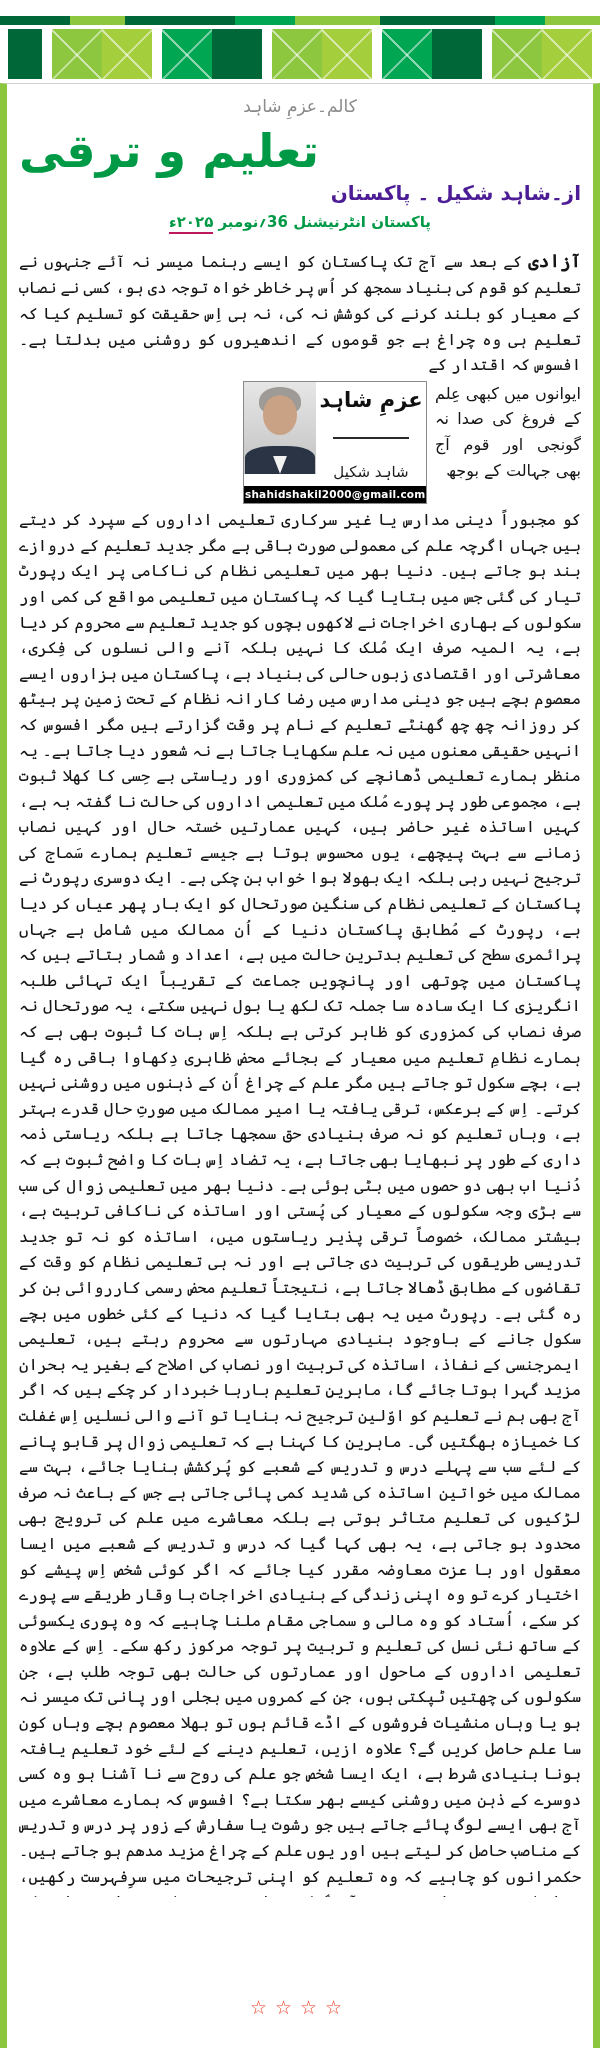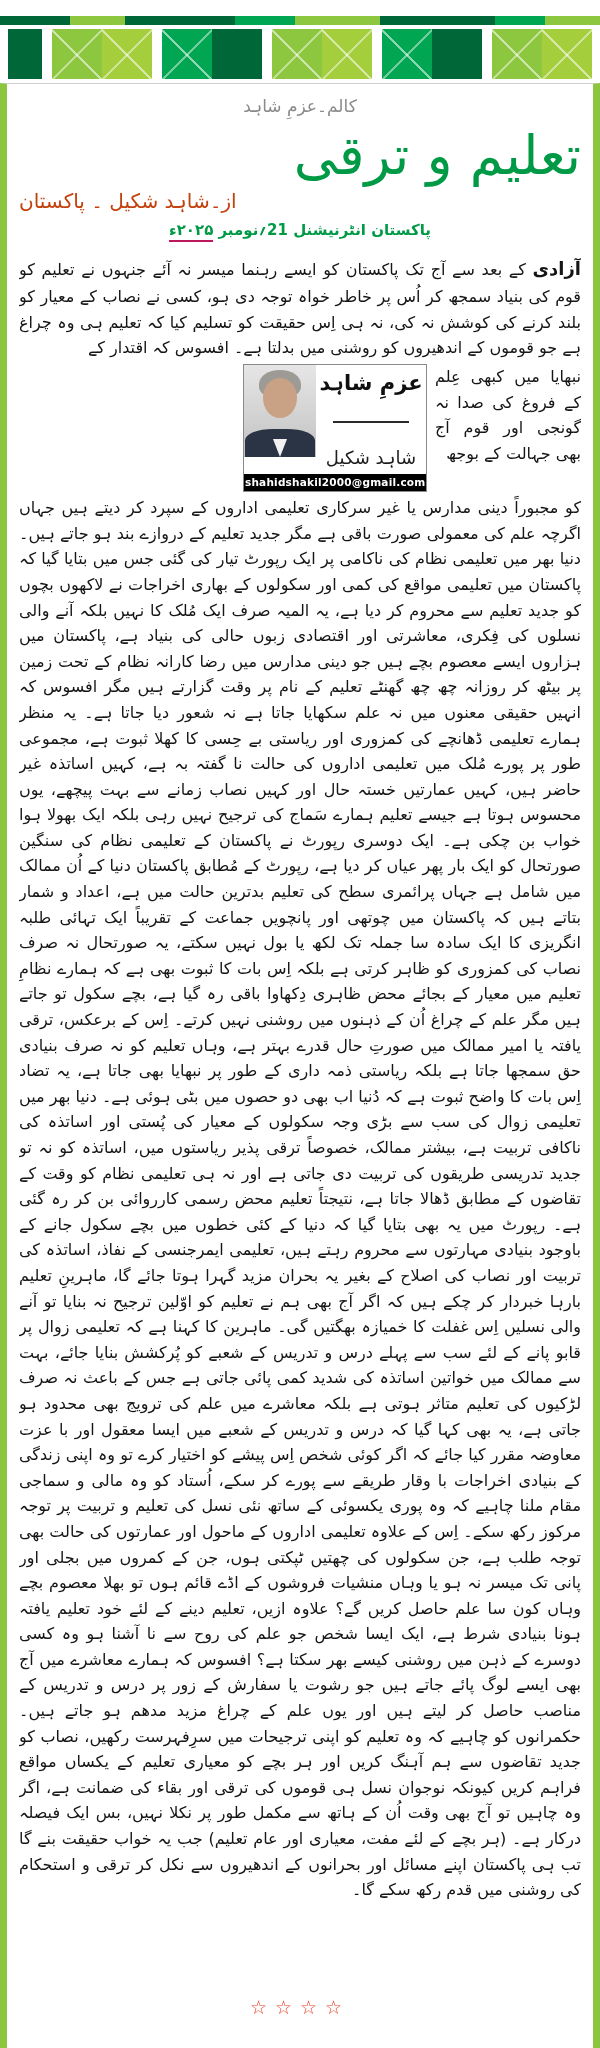--- a/index.html
+++ b/index.html
@@ -15,44 +15,44 @@
      background:linear-gradient(45deg,transparent 47%,rgba(255,255,255,.55) 48%,rgba(255,255,255,.55) 50%,transparent 51%),
                 linear-gradient(-45deg,transparent 47%,rgba(255,255,255,.45) 48%,rgba(255,255,255,.45) 50%,transparent 51%);}
   .c-dark{background:#006838;}
   .c-mid{background:#00A651;}
   .c-light{background:#8DC63F;}
   .c-lighter{background:#A5CE3D;}
   
   .content{border-left:7px solid #8CC63F;border-right:7px solid #8CC63F;border-top:1px solid #cfcfcf;
            height:1981px;box-sizing:border-box;padding:0 12px;position:relative;background:#fff;}
   .column-label{text-align:center;color:#8a8a8a;font-size:17px;padding-top:12px;direction:rtl;}
-  .main-title{text-align:right;color:#009A46;font-size:54px;font-weight:normal;margin:10px 0 4px 0;direction:rtl;line-height:1.1;}
-  .byline{text-align:left;color:#c2410c;font-size:20px;font-weight:normal;direction:rtl;margin-top:4px;}
+  .main-title{text-align:left;color:#009A46;font-size:46px;font-weight:bold;margin:10px 0 4px 0;direction:rtl;line-height:1.1;}
+  .byline{text-align:right;color:#4c1d95;font-size:20px;font-weight:bold;direction:rtl;margin-top:4px;}
   .dateline{text-align:center;color:#009A46;font-size:15px;font-weight:bold;direction:rtl;margin-top:8px;}
   .dateline .year{border-bottom:2px solid #be185d;padding-bottom:1px;}
   
   .article{direction:rtl;text-align:justify;font-size:16px;line-height:1.6;color:#151515;
            margin-top:16px;height:1650px;overflow:hidden;}
-  .article p{margin:0;}
+  .article p{margin:0;font-family:Liberation Serif, serif;}
   .lead-word{font-weight:bold;font-size:18px;}
   .wrap-row{display:flex;gap:8px;margin:3px 0;align-items:flex-start;}
   .wrap-col-r{width:146px;flex:0 0 146px;}
   .wrap-col-l{flex:1;}
   
   .inset{width:184px;flex:0 0 184px;border:1px solid #8a8a8a;background:#fff;direction:ltr;box-sizing:border-box;}
   .inset-top{display:flex;}
   .photo{width:72px;height:92px;position:relative;background:linear-gradient(180deg,#e6e6e6,#c2c2c2);overflow:hidden;flex:0 0 72px;}
   .photo .hair{position:absolute;top:5px;left:15px;width:42px;height:28px;border-radius:50% 50% 40% 40%;background:#9e9a96;}
   .photo .face{position:absolute;top:13px;left:19px;width:34px;height:40px;border-radius:50%;background:#c9a285;}
   .photo .torso{position:absolute;bottom:0;left:1px;width:70px;height:28px;border-radius:40% 40% 0 0;background:#2b3445;}
   .photo .shirt{position:absolute;bottom:0;left:29px;width:14px;height:18px;background:#f2f2f2;clip-path:polygon(50% 100%,0 0,100% 0);}
   .inset-names{flex:1;display:flex;flex-direction:column;align-items:center;justify-content:center;direction:rtl;padding:2px;gap:16px;}
   .brand{font-size:21px;font-weight:bold;color:#101010;}
   .name-rule{width:72%;border-top:2px solid #2a2a2a;margin:4px 0 5px 0;}
-  .author-name{font-size:18px;color:#1d1d1d;}
+  .author-name{font-size:15px;color:#1d1d1d;}
   .email-bar{background:#000;color:#fff;font-size:10.5px;font-weight:bold;text-align:center;padding:0 1px;direction:ltr;letter-spacing:.2px;}
   
   .stars{position:absolute;left:0;right:0;bottom:46px;text-align:center;color:#EA3B23;font-size:19px;letter-spacing:8px;}
 </style>
 </head>
 <body>
 
 <div class="page">
 
   <div class="top-strip">
@@ -91,33 +91,33 @@
 
   <div class="content">
 
     <div class="column-label">کالم۔عزمِ شاہد</div>
 
     <h1 class="main-title">تعلیم و ترقی</h1>
 
     <div class="byline">از۔شاہد شکیل ۔ پاکستان</div>
 
     <div class="dateline">
-      <span>پاکستان انٹرنیشنل 21؍نومبر</span>
+      <span>پاکستان انٹرنیشنل 36؍نومبر</span>
       <span class="year">۲۰۲۵ء</span>
     </div>
 
     <div class="article">
 
       <p>
         <span class="lead-word">آزادی</span>
         <span>کے بعد سے آج تک پاکستان کو ایسے رہنما میسر نہ آئے جنہوں نے تعلیم کو قوم کی بنیاد سمجھ کر اُس پر خاطر خواہ توجہ دی ہو، کسی نے نصاب کے معیار کو بلند کرنے کی کوشش نہ کی، نہ ہی اِس حقیقت کو تسلیم کیا کہ تعلیم ہی وہ چراغ ہے جو قوموں کے اندھیروں کو روشنی میں بدلتا ہے۔ افسوس کہ اقتدار کے</span>
       </p>
 
       <div class="wrap-row">
-        <div class="wrap-col-r">نبھایا میں کبھی عِلم کے فروغ کی صدا نہ گونجی اور قوم آج بھی جہالت کے بوجھ</div>
+        <div class="wrap-col-r">ایوانوں میں کبھی عِلم کے فروغ کی صدا نہ گونجی اور قوم آج بھی جہالت کے بوجھ</div>
 
         <div class="inset">
           <div class="inset-top">
             <div class="photo">
               <div class="hair"></div>
               <div class="face"></div>
               <div class="torso"></div>
               <div class="shirt"></div>
             </div>
             <div class="inset-names">

